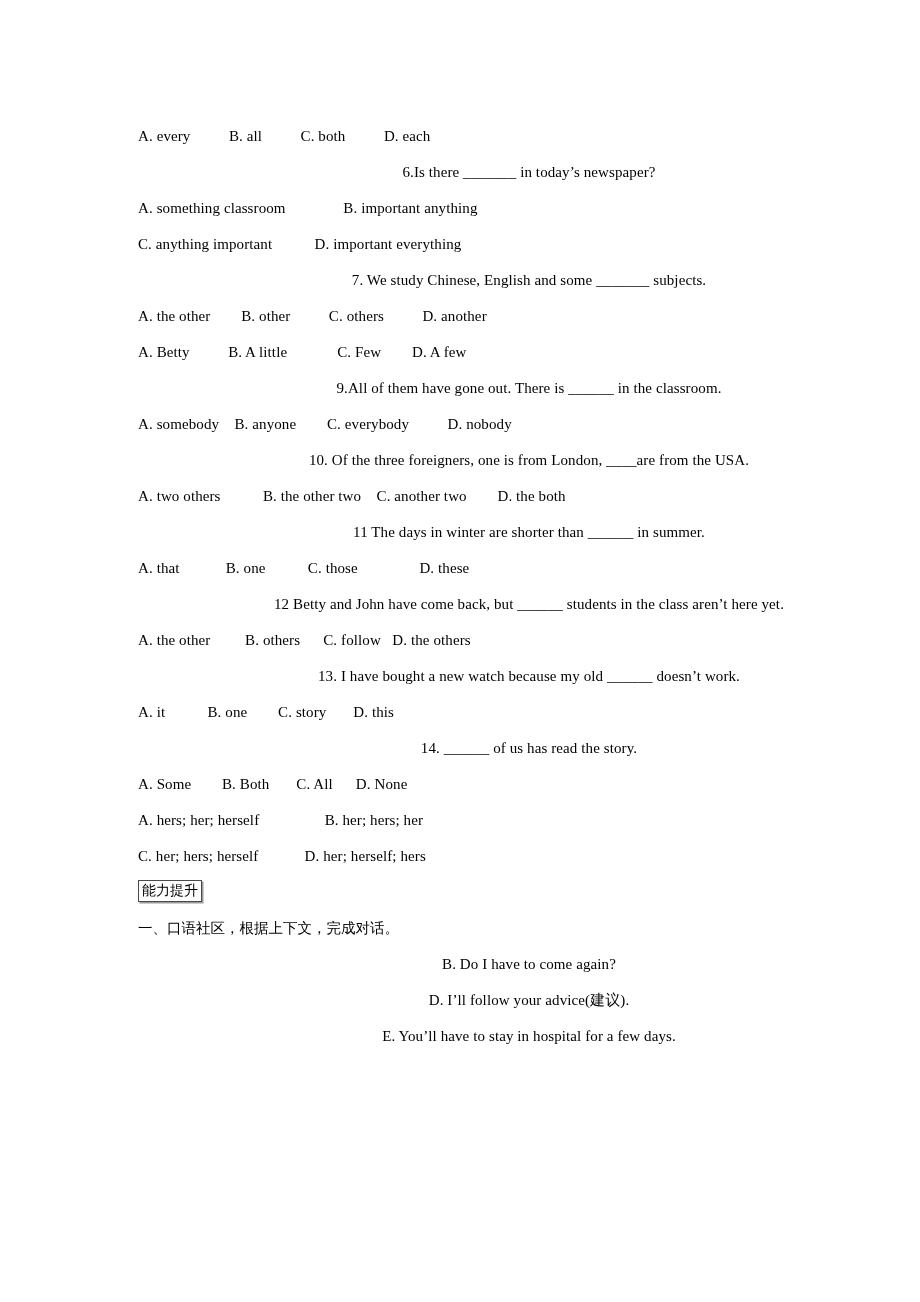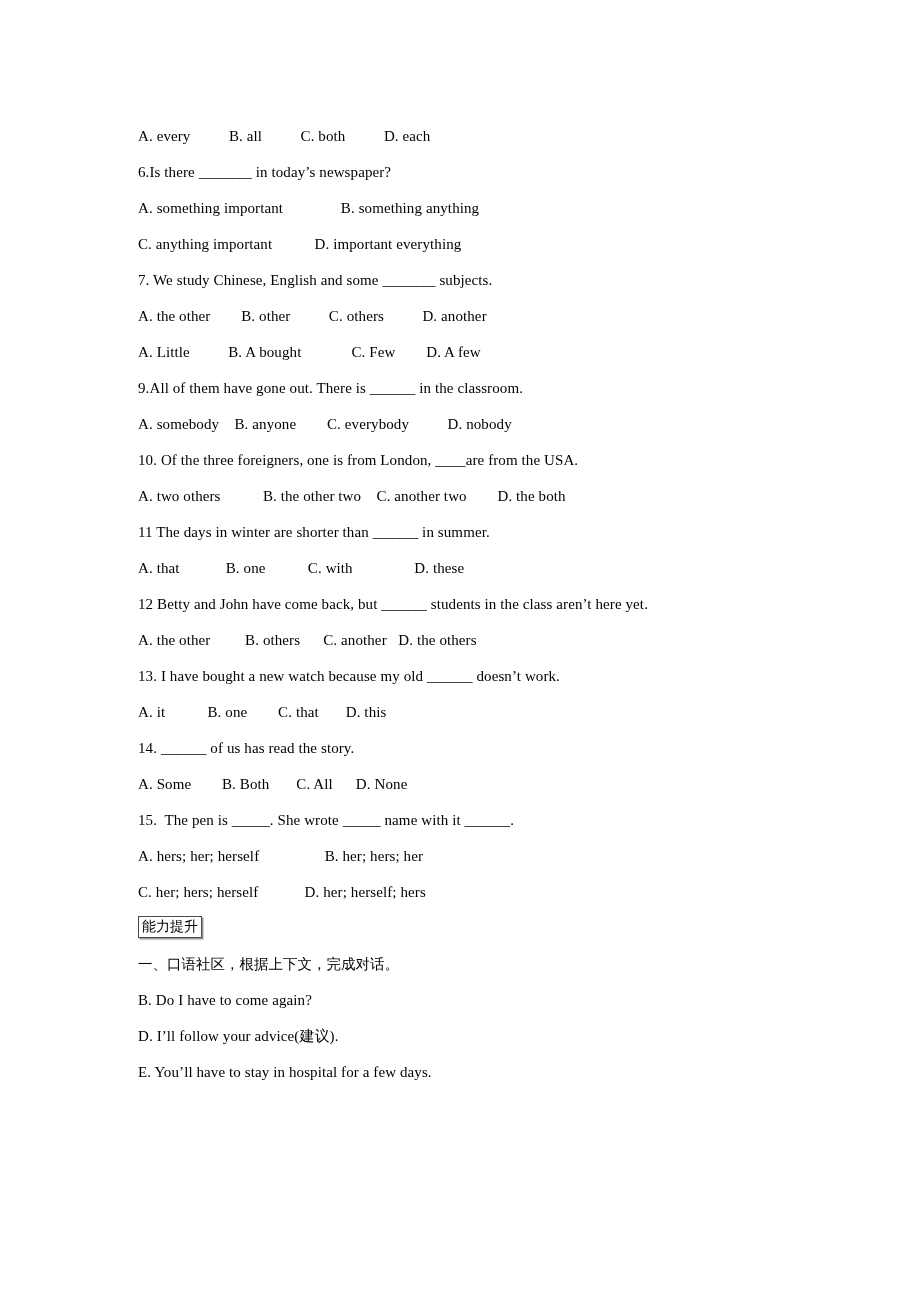--- a/index.html
+++ b/index.html
@@ -21,20 +21,21 @@
     background: #ffffff;
     box-sizing: border-box;
     padding: 118px 0 9px 138px;
   }
   .line {
     font-size: 15px;
     line-height: 36px;
     height: 36px;
     white-space: pre;
     letter-spacing: 0.1px;
+    text-align: center;
   }
   .opts {
     font-size: 15px;
     line-height: 36px;
     height: 36px;
     white-space: pre;
     letter-spacing: 0.1px;
   }
   .section-tag {
     display: inline-block;
@@ -59,47 +60,46 @@
   }
   .tag-wrap { height: 30px; }
 </style>
 </head>
 <body>
 
 <div class="page">
 
   <div class="opts">A. every          B. all          C. both          D. each</div>
   <div class="line">6.Is there _______ in today’s newspaper?</div>
-  <div class="opts">A. something important               B. something anything</div>
+  <div class="opts">A. something classroom               B. important anything</div>
   <div class="opts">C. anything important           D. important everything</div>
 
   <div class="line">7. We study Chinese, English and some _______ subjects.</div>
   <div class="opts">A. the other        B. other          C. others          D. another</div>
 
-  <div class="opts">A. Little          B. A bought             C. Few        D. A few</div>
+  <div class="opts">A. Betty          B. A little             C. Few        D. A few</div>
 
   <div class="line">9.All of them have gone out. There is ______ in the classroom.</div>
   <div class="opts">A. somebody    B. anyone        C. everybody          D. nobody</div>
 
   <div class="line">10. Of the three foreigners, one is from London, ____are from the USA.</div>
   <div class="opts">A. two others           B. the other two    C. another two        D. the both</div>
 
   <div class="line">11 The days in winter are shorter than ______ in summer.</div>
-  <div class="opts">A. that            B. one           C. with                D. these</div>
+  <div class="opts">A. that            B. one           C. those                D. these</div>
 
   <div class="line">12 Betty and John have come back, but ______ students in the class aren’t here yet.</div>
-  <div class="opts">A. the other         B. others      C. another   D. the others</div>
+  <div class="opts">A. the other         B. others      C. follow   D. the others</div>
 
   <div class="line">13. I have bought a new watch because my old ______ doesn’t work.</div>
-  <div class="opts">A. it           B. one        C. that       D. this</div>
+  <div class="opts">A. it           B. one        C. story       D. this</div>
 
   <div class="line">14. ______ of us has read the story.</div>
   <div class="opts">A. Some        B. Both       C. All      D. None</div>
 
-  <div class="line">15.  The pen is _____. She wrote _____ name with it ______.</div>
   <div class="opts">A. hers; her; herself                 B. her; hers; her</div>
   <div class="opts">C. her; hers; herself            D. her; herself; hers</div>
 
   <div class="tag-wrap">
     <span class="section-tag">能力提升</span>
   </div>
 
   <div class="cn-heading">一、口语社区，根据上下文，完成对话。</div>
 
   <div class="line">B. Do I have to come again?</div>

